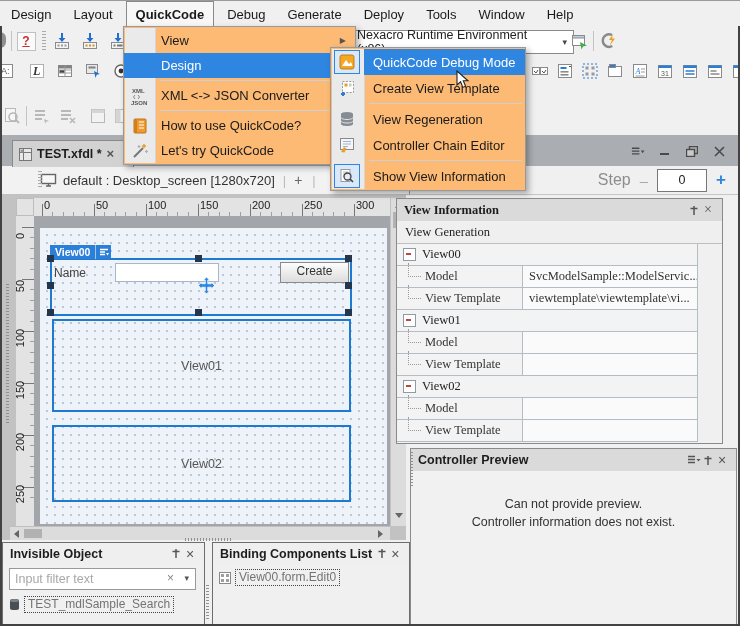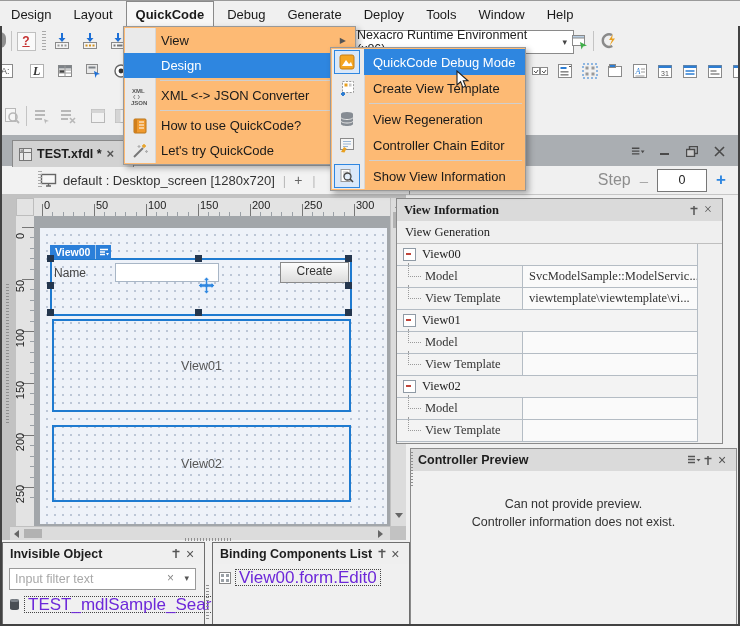--- a/index.html
+++ b/index.html
@@ -107,21 +107,21 @@
   .cp-body{position:absolute;left:0;right:0;top:22px;bottom:0;background:#f1f1f1;text-align:center;
            font-size:12.5px;color:#333;padding-top:24px;line-height:18px;}
 
   
   .bp .phead{height:21px;background:#efefef;}
   .filter-wrap{position:absolute;left:6px;top:25px;width:187px;height:22px;}
   .filter-wrap input{width:100%;height:100%;box-sizing:border-box;border:1px solid #999;background:#fff;
                      font-family:"Liberation Sans",sans-serif;font-size:12.5px;padding:0 30px 0 5px;color:#333;}
   .filter-wrap input::placeholder{color:#a8a8a8;}
   .fw-ic{position:absolute;top:3px;font-size:12px;color:#888;}
-  .ditem{display:inline-block;border:1px dotted #444;padding:0 3px;font-size:17px;color:#6d28d9;line-height:15px;}
+  .ditem{display:inline-block;border:1px dotted #444;padding:0 3px;font-size:12px;color:#737373;line-height:15px;}
 
   
   .popup{position:absolute;background:#fdba74;border:1px solid #999;box-shadow:3px 3px 6px rgba(0,0,0,.3);padding:1px 0;}
   .gutter{position:absolute;left:1px;top:1px;bottom:1px;background:#eaeaea;border-right:1px solid #d6d6d6;}
   .mi{position:relative;height:25px;display:flex;align-items:center;padding-left:37px;padding-right:9px;
       font-size:13px;color:#1a1a1a;z-index:1;}
   .mi .arrow{margin-left:auto;font-size:8px;color:#555;}
   .mi.hl{background:#2e86e0;color:#fff;} .mi.hl .arrow{color:#fff;}
   .msep{height:1px;background:#cfcfcf;margin:2px 3px 2px 36px;position:relative;z-index:1;}
   .smi{position:relative;height:26px;display:flex;align-items:center;padding-left:42px;padding-right:9px;

